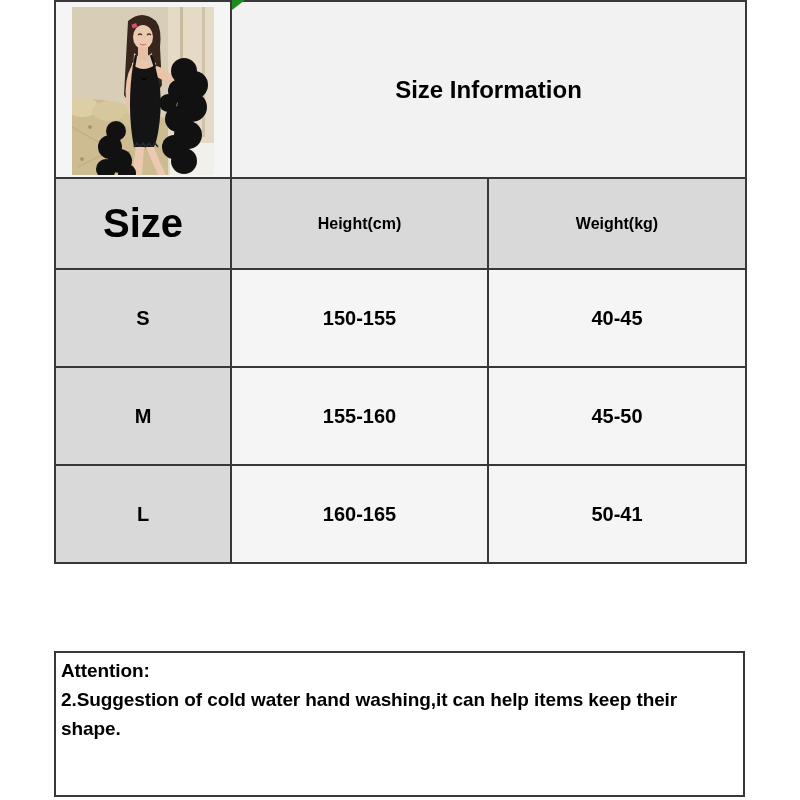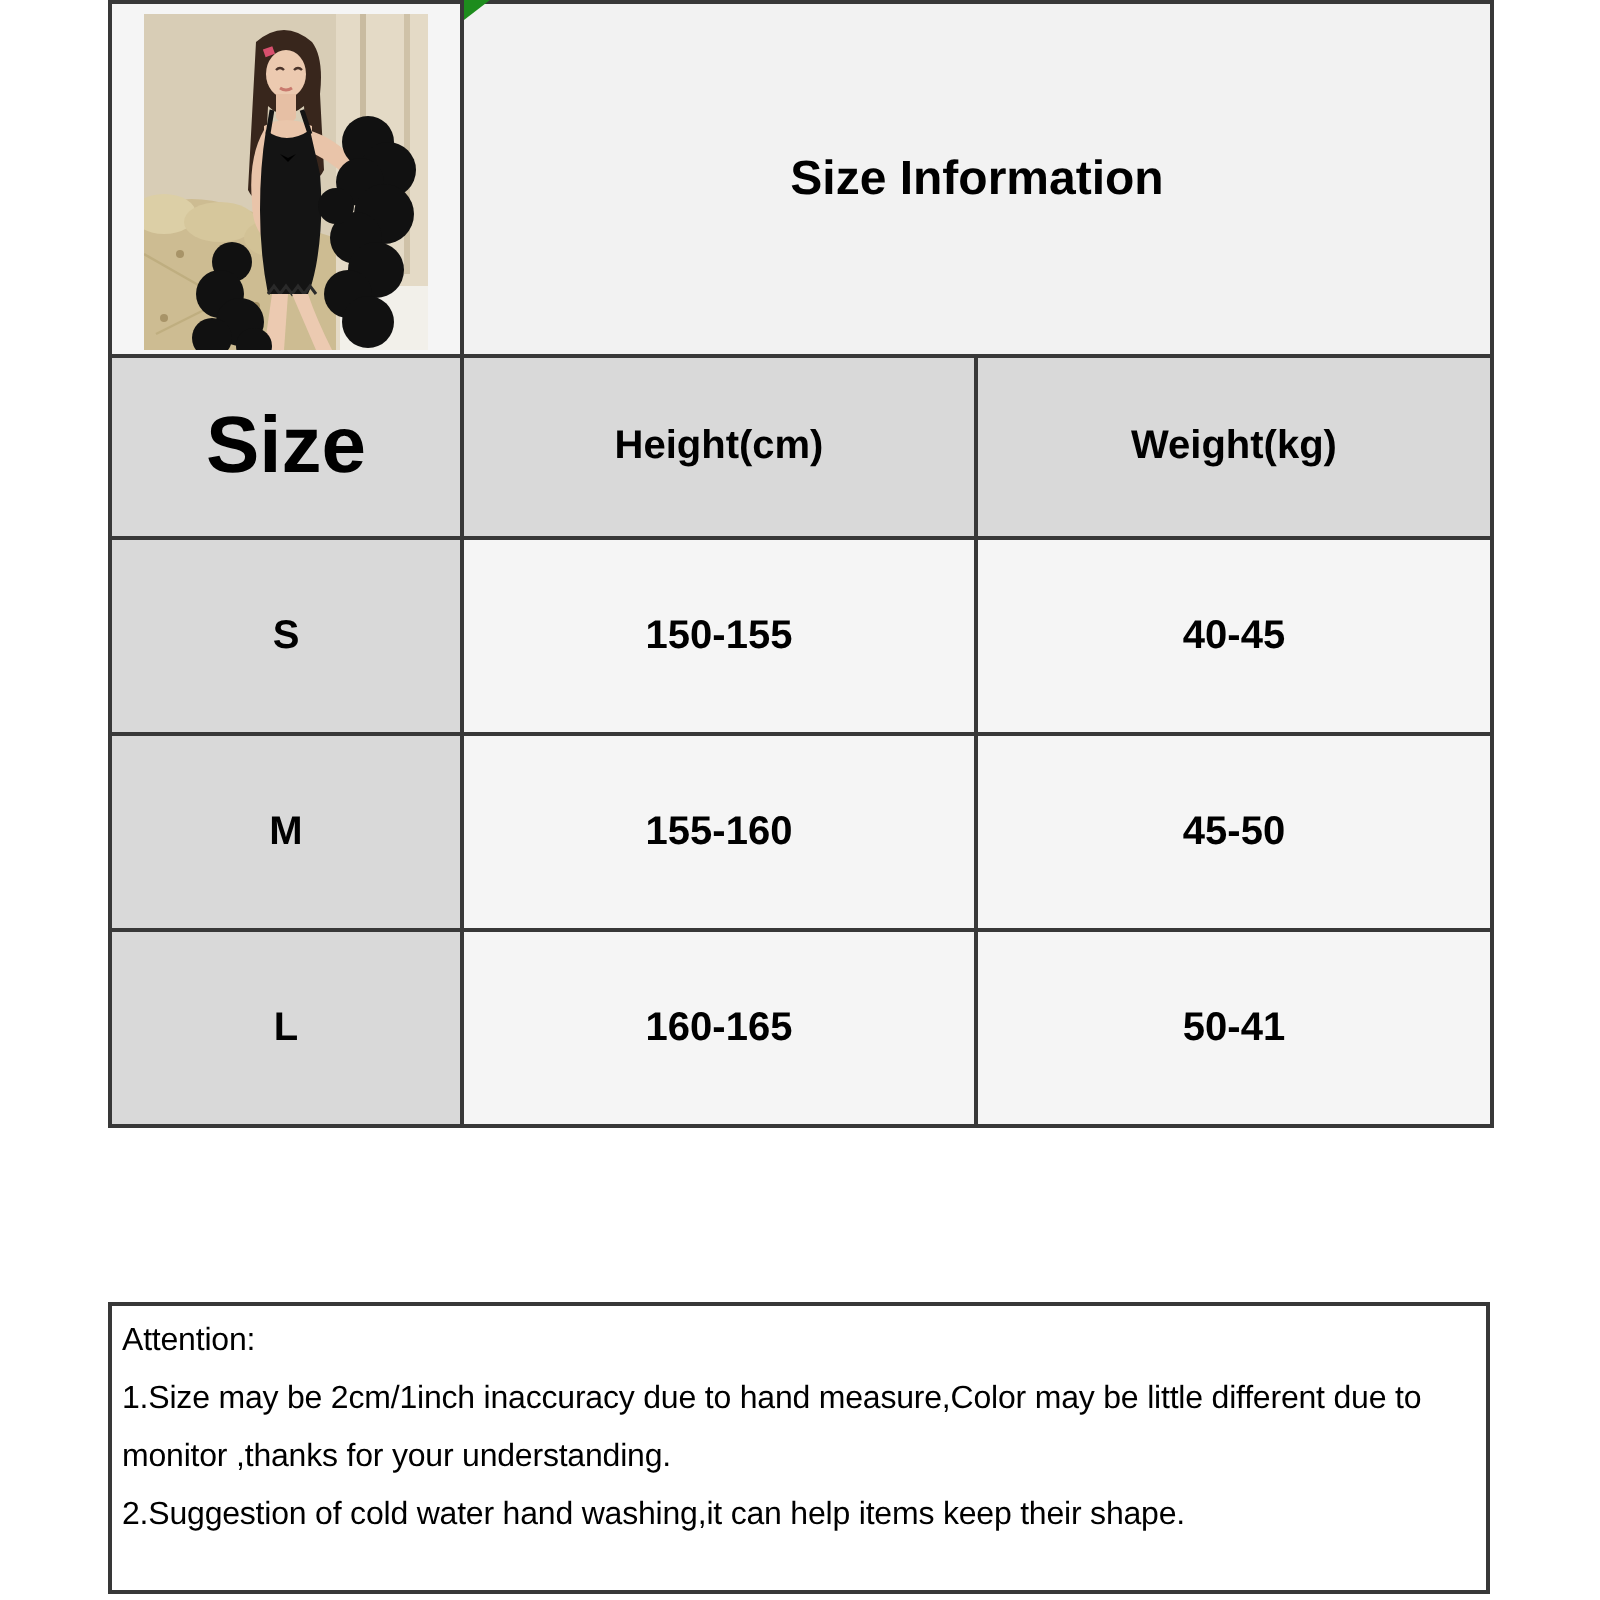--- a/index.html
+++ b/index.html
@@ -28,39 +28,40 @@
     width:176px;height:175px;
     background:#f5f5f5;
   }
   .title-cell{
     background:#f2f2f2;
     font-size:24px;font-weight:bold;
   }
   .colhead-row th{
     height:89px;
     background:#d9d9d9;
-    font-weight:bold;font-size:20px;
+    font-weight:bold;font-size:16px;
   }
   .colhead-row th.size-col{font-size:40px;}
   .data-row td{height:96px;font-weight:bold;font-size:20px;}
   .data-row .size-cell{background:#d9d9d9;}
   .data-row .val-cell{background:#f5f5f5;}
   .col-size{width:176px;}
   .col-height{width:257px;}
   .col-weight{width:258px;}
 
   .attention-box{
     position:absolute;left:54px;top:651px;
     width:691px;height:146px;
     box-sizing:border-box;
     border:2.5px solid #383838;
     background:#ffffff;
-    font-size:16px;line-height:29px;
+    font-size:19px;line-height:29px;
     letter-spacing:-0.1px;
     padding:3px 20px 0 5px;
+    font-weight:bold;
   }
   .attention-box p{margin:0;}
 
   .corner-marker{
     position:absolute;left:232px;top:0;
     width:13px;height:10px;
   }
 
   .photo-wrap{
     display:block;margin:3px auto 0 auto;
@@ -172,17 +173,16 @@
     </tr>
   </tbody>
     </table>
 
   <svg class="corner-marker" viewBox="0 0 13 10">
     <polygon points="0,0 13,0 0,10" fill="#1d8c1d"></polygon>
   </svg>
 
   <div class="attention-box">
     <p>Attention:</p>
-    <p>1.Size may be 2cm/1inch inaccuracy due to hand measure,Color may be little different due to monitor ,thanks for your understanding.</p>
     <p>2.Suggestion of cold water hand washing,it can help items keep their shape.</p>
   </div>
 
 </div>
 
 </body></html>

